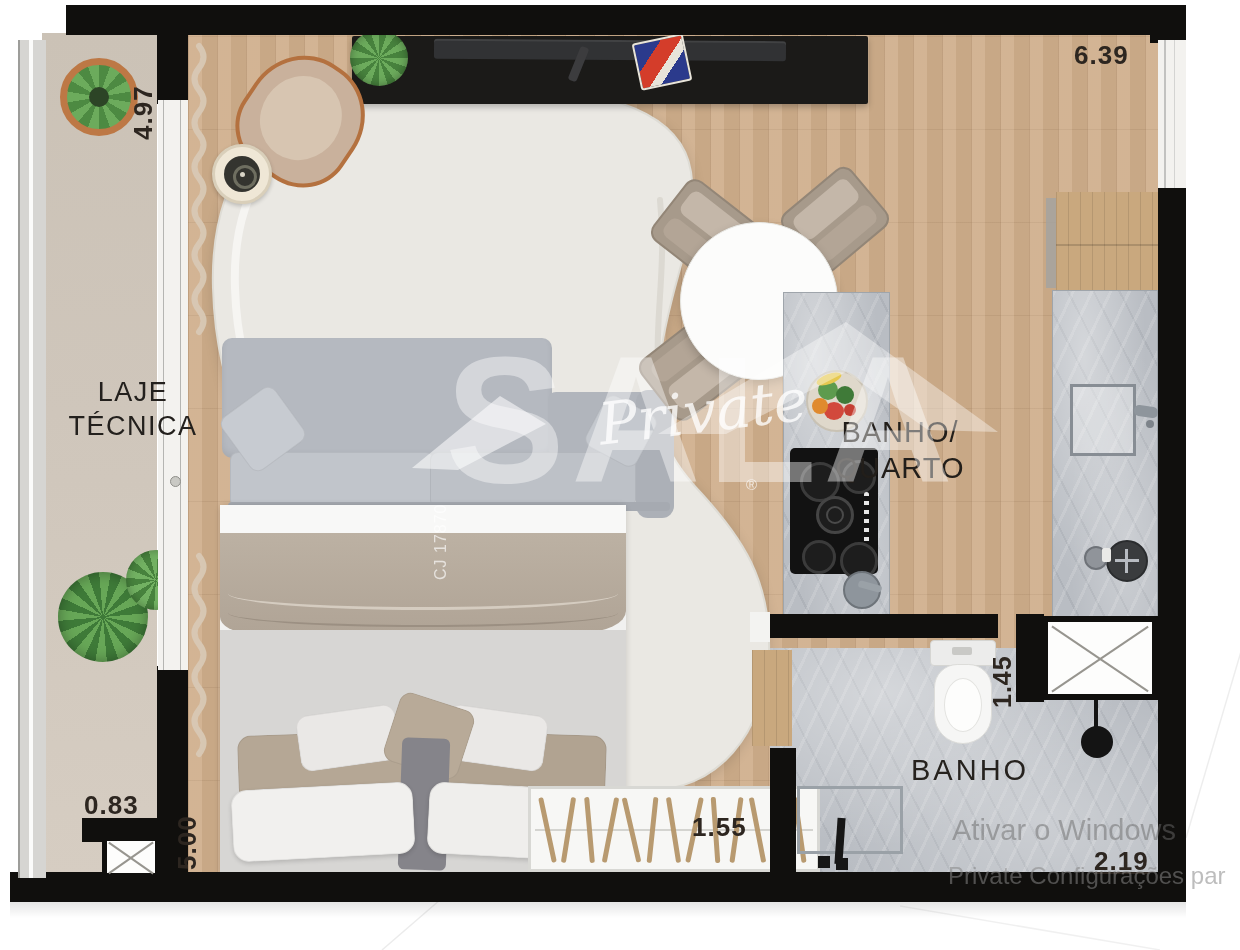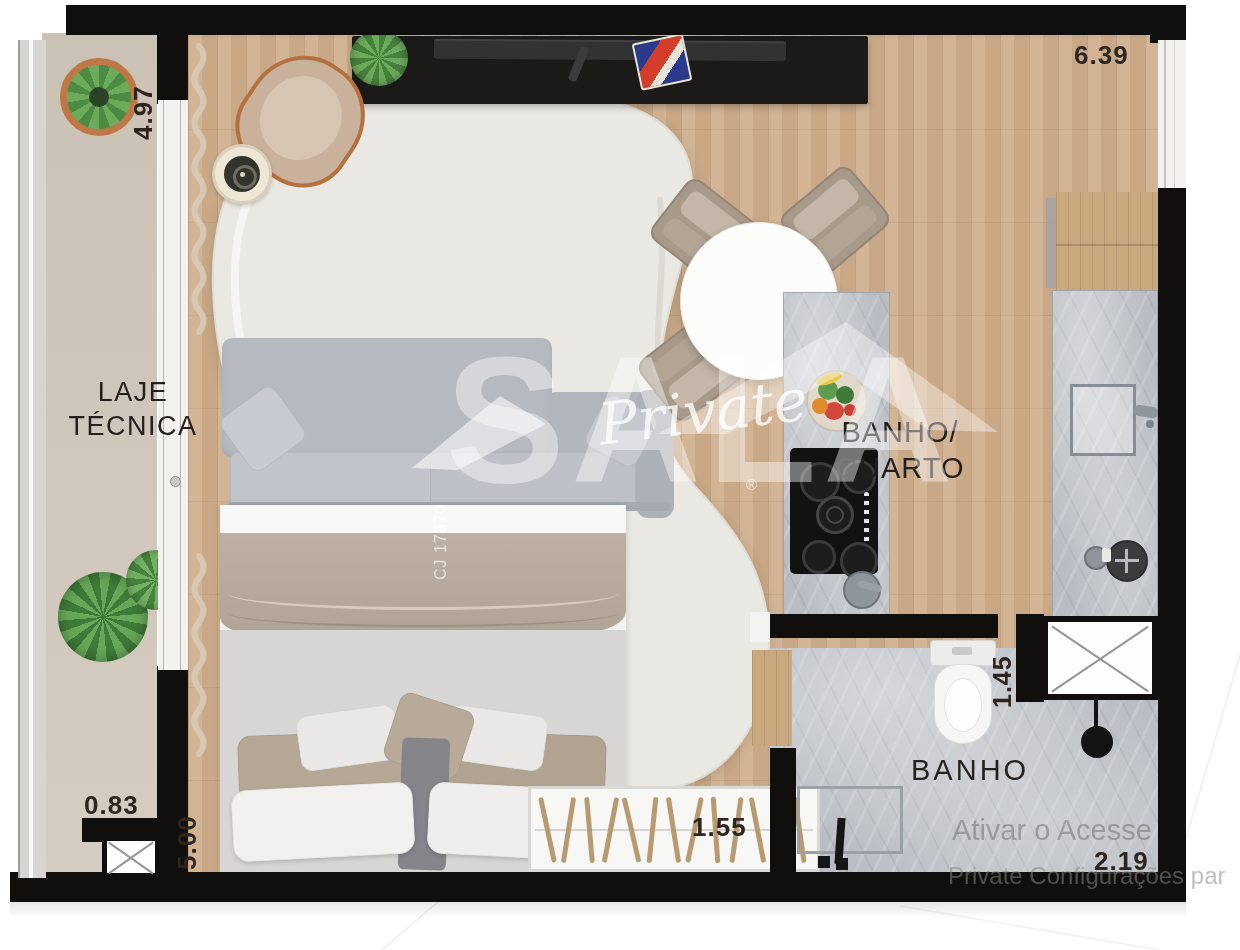--- a/index.html
+++ b/index.html
@@ -253,16 +253,16 @@
 
   <svg class="layer" style="z-index:8;">
     <polygon points="412,468 500,396 546,424 458,470" fill="rgba(255,255,255,.55)"></polygon>
     <polygon points="658,434 846,322 998,432 928,430 846,372 726,434" fill="rgba(255,255,255,.38)"></polygon>
   </svg>
   <div class="abs wm" style="left:445px;top:330px;font-size:180px;font-weight:700;letter-spacing:6px;line-height:1;color:rgba(255,255,255,.42);z-index:8;">SALA</div>
   <div class="abs wm" style="left:746px;top:476px;font-size:15px;color:rgba(255,255,255,.7);z-index:8;">®</div>
   <div class="abs wm" style="left:598px;top:378px;font-family:'DejaVu Serif',serif;font-style:italic;font-size:58px;color:rgba(255,255,255,.78);transform:rotate(-7deg);z-index:8;">Private</div>
   <div class="abs wm vdim" style="left:432px;top:468px;height:112px;font-size:16px;letter-spacing:1px;color:rgba(255,255,255,.65);writing-mode:vertical-rl;transform:rotate(180deg);z-index:8;">CJ 17870</div>
 
-  <div class="abs wm" style="left:952px;top:814px;font-size:29px;color:rgba(105,105,105,.5);white-space:nowrap;z-index:9;">Ativar o Acesse</div>
+  <div class="abs wm" style="left:952px;top:814px;font-size:29px;color:rgba(105,105,105,.5);white-space:nowrap;z-index:9;">Ativar o Windows</div>
   <div class="abs wm" style="left:948px;top:862px;font-size:24px;color:rgba(135,135,135,.55);white-space:nowrap;z-index:9;">Private Configurações par</div>
 
 </div>
 
 </body></html>

